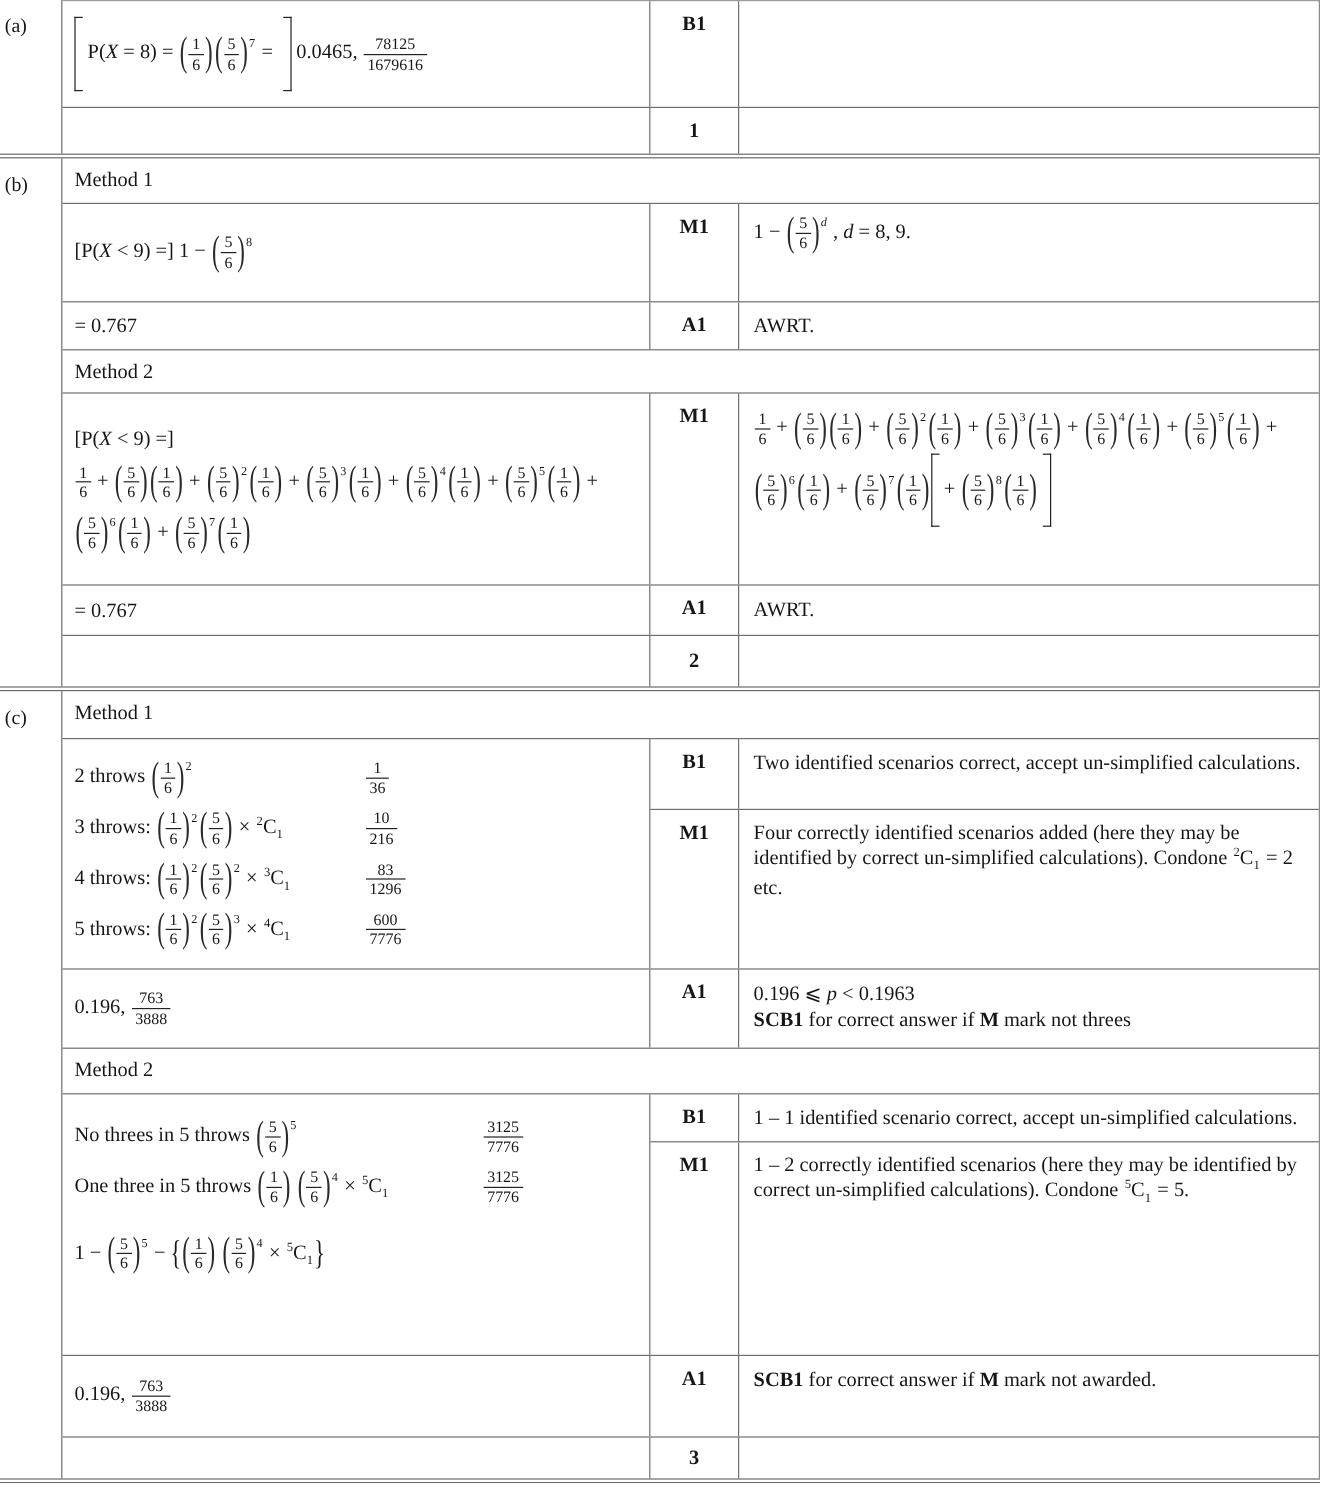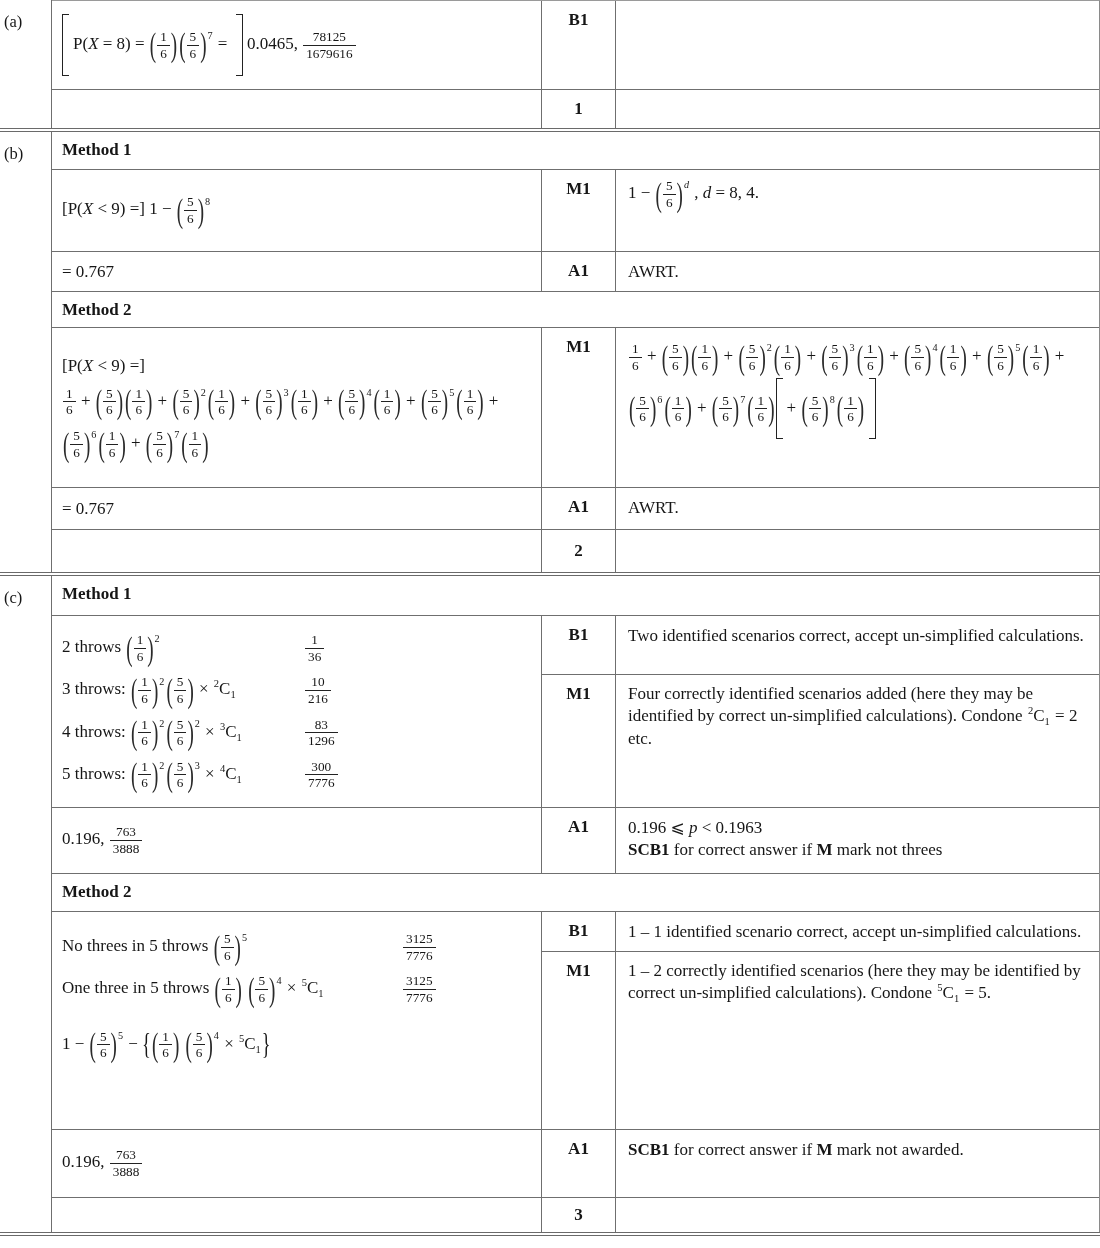--- a/index.html
+++ b/index.html
@@ -19,21 +19,21 @@
     width:52px; flex:none;
     border-right:1px solid #6f6f6f;
     padding:12px 0 0 4px;
     font-size:16.5px;
   }
   .pbody { flex:1; display:flex; flex-direction:column; border-right:1px solid #8a8a8a; }
   .part-a .pbody { border-top:1px solid #9a9a9a; }
 
   .row { display:flex; border-bottom:1px solid #6f6f6f; }
   .row:last-child { border-bottom:0; }
-  .hrow { border-bottom:1px solid #6f6f6f; font-weight:bold; padding:8px 0 7px 10px; }
+  .hrow { border-bottom:1px solid #6f6f6f; font-weight:normal; padding:8px 0 7px 10px; }
 
   .cw {
     width:490px; flex:none;
     border-right:1px solid #6f6f6f;
     padding:6px 24px 6px 10px;
     display:flex; flex-direction:column; justify-content:center;
   }
   .cm {
     width:74px; flex:none;
     border-right:1px solid #6f6f6f;
@@ -109,21 +109,21 @@
     <div class="pbody">
 
       <div class="hrow" style="min-height:38px">Method 1</div>
 
       <div class="row" style="min-height:82px">
         <div class="cw">
           <div class="formula"><span>[P(</span><span class="it">X</span><span> &lt; 9) =] 1 − </span><span class="pf"><span class="paren">(</span><span class="frac"><span class="num">5</span><span class="den">6</span></span><span class="paren">)</span><span class="pe">8</span></span></div>
         </div>
         <div class="cm">M1</div>
         <div class="cn">
-          <div class="formula"><span>1 − </span><span class="pf"><span class="paren">(</span><span class="frac"><span class="num">5</span><span class="den">6</span></span><span class="paren">)</span><span class="pe it">d</span></span><span> , </span><span class="it">d</span><span> = 8, 4.</span></div>
+          <div class="formula"><span>1 − </span><span class="pf"><span class="paren">(</span><span class="frac"><span class="num">5</span><span class="den">6</span></span><span class="paren">)</span><span class="pe it">d</span></span><span> , </span><span class="it">d</span><span> = 8, 9.</span></div>
         </div>
       </div>
 
       <div class="row" style="min-height:40px">
         <div class="cw">
           <span>= 0.767</span>
         </div>
         <div class="cm">A1</div>
         <div class="cn">AWRT.</div>
       </div>
@@ -175,21 +175,21 @@
           <div class="wline">
             <span class="wf formula"><span>3 throws: </span><span class="pf"><span class="paren">(</span><span class="frac"><span class="num">1</span><span class="den">6</span></span><span class="paren">)</span><span class="pe">2</span></span><span class="pf"><span class="paren">(</span><span class="frac"><span class="num">5</span><span class="den">6</span></span><span class="paren">)</span></span><span> × </span><span class="comb"><sup>2</sup>C<sub>1</sub></span></span>
             <span class="formula"><span class="frac"><span class="num">10</span><span class="den">216</span></span></span>
           </div>
           <div class="wline">
             <span class="wf formula"><span>4 throws: </span><span class="pf"><span class="paren">(</span><span class="frac"><span class="num">1</span><span class="den">6</span></span><span class="paren">)</span><span class="pe">2</span></span><span class="pf"><span class="paren">(</span><span class="frac"><span class="num">5</span><span class="den">6</span></span><span class="paren">)</span><span class="pe">2</span></span><span> × </span><span class="comb"><sup>3</sup>C<sub>1</sub></span></span>
             <span class="formula"><span class="frac"><span class="num">83</span><span class="den">1296</span></span></span>
           </div>
           <div class="wline">
             <span class="wf formula"><span>5 throws: </span><span class="pf"><span class="paren">(</span><span class="frac"><span class="num">1</span><span class="den">6</span></span><span class="paren">)</span><span class="pe">2</span></span><span class="pf"><span class="paren">(</span><span class="frac"><span class="num">5</span><span class="den">6</span></span><span class="paren">)</span><span class="pe">3</span></span><span> × </span><span class="comb"><sup>4</sup>C<sub>1</sub></span></span>
-            <span class="formula"><span class="frac"><span class="num">300</span><span class="den">7776</span></span></span>
+            <span class="formula"><span class="frac"><span class="num">600</span><span class="den">7776</span></span></span>
           </div>
         </div>
         <div class="rstack">
           <div class="sub" style="min-height:59px">
             <div class="cm">B1</div>
             <div class="cn">Two identified scenarios correct, accept un-simplified calculations.</div>
           </div>
           <div class="sub">
             <div class="cm">M1</div>
             <div class="cn formula"><span>Four correctly identified scenarios added (here they may be identified by correct un-simplified calculations). Condone </span><span class="comb"><sup>2</sup>C<sub>1</sub></span><span> = 2 etc.</span></div>

